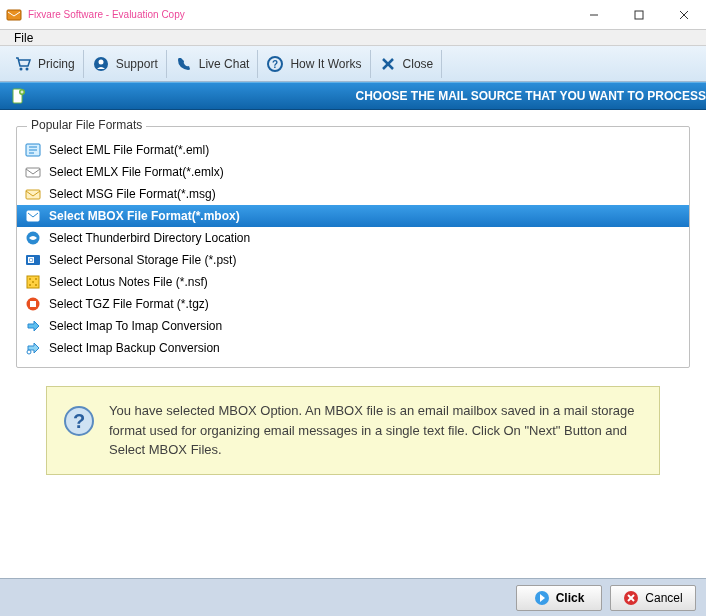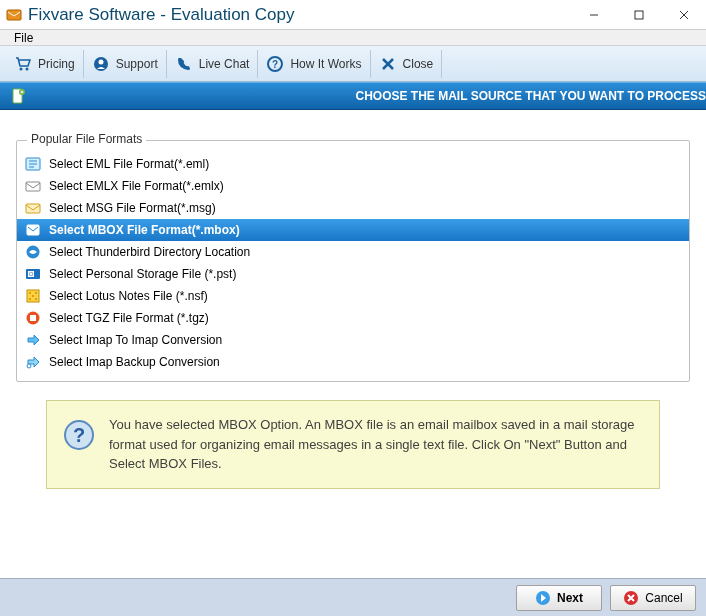--- a/index.html
+++ b/index.html
@@ -16,21 +16,21 @@
   background: #fff;
   border-bottom: 1px solid #ccc;
   display: flex;
   align-items: center;
   padding-left: 6px;
 }
 .titlebar .app-icon {
   width: 16px; height: 16px; margin-right: 6px;
   display: flex; align-items: center; justify-content: center;
 }
-.titlebar .title { color: #0c4a6e; font-size: 17px; }
+.titlebar .title { color: #ec4899; font-size: 10px; }
 .titlebar .win-buttons { margin-left: auto; display: flex; }
 .titlebar .win-btn {
   width: 45px; height: 30px;
   display: flex; align-items: center; justify-content: center;
   color: #333; cursor: pointer;
 }
 .menubar {
   height: 16px;
   background: #f0f0f0;
   border-bottom: 1px solid #d0d0d0;
@@ -68,21 +68,20 @@
   gap: 10px;
   justify-content: space-between;
 }
 .banner-icon {
   width: 16px; height: 16px;
   display: flex; align-items: center; justify-content: center;
 }
 
 .content {
   padding: 16px 16px 6px;
-  margin-top: 14px;
 }
 .groupbox {
   border: 1px solid #c0c0c0;
   border-radius: 2px;
   position: relative;
   padding: 12px 0 8px;
 }
 .group-legend {
   position: absolute;
   top: -9px; left: 10px;
@@ -354,21 +353,21 @@
 </div>
 
 <div class="footer">
   <button class="ftr-btn primary">
     <span class="ftr-icon">
       <svg width="16" height="16" viewBox="0 0 16 16">
           <circle cx="8" cy="8" r="7" fill="#3a9de8"></circle>
           <path d="M6 4 L11 8 L6 12 Z" fill="#fff"></path>
         </svg>
     </span>
-    <span>Next</span>
+    <span>Click</span>
   </button>
   <button class="ftr-btn">
     <span class="ftr-icon">
       <svg width="16" height="16" viewBox="0 0 16 16">
           <circle cx="8" cy="8" r="7" fill="#d83030"></circle>
           <line x1="5" y1="5" x2="11" y2="11" stroke="#fff" stroke-width="2"></line>
           <line x1="11" y1="5" x2="5" y2="11" stroke="#fff" stroke-width="2"></line>
         </svg>
     </span>
     <span>Cancel</span>

